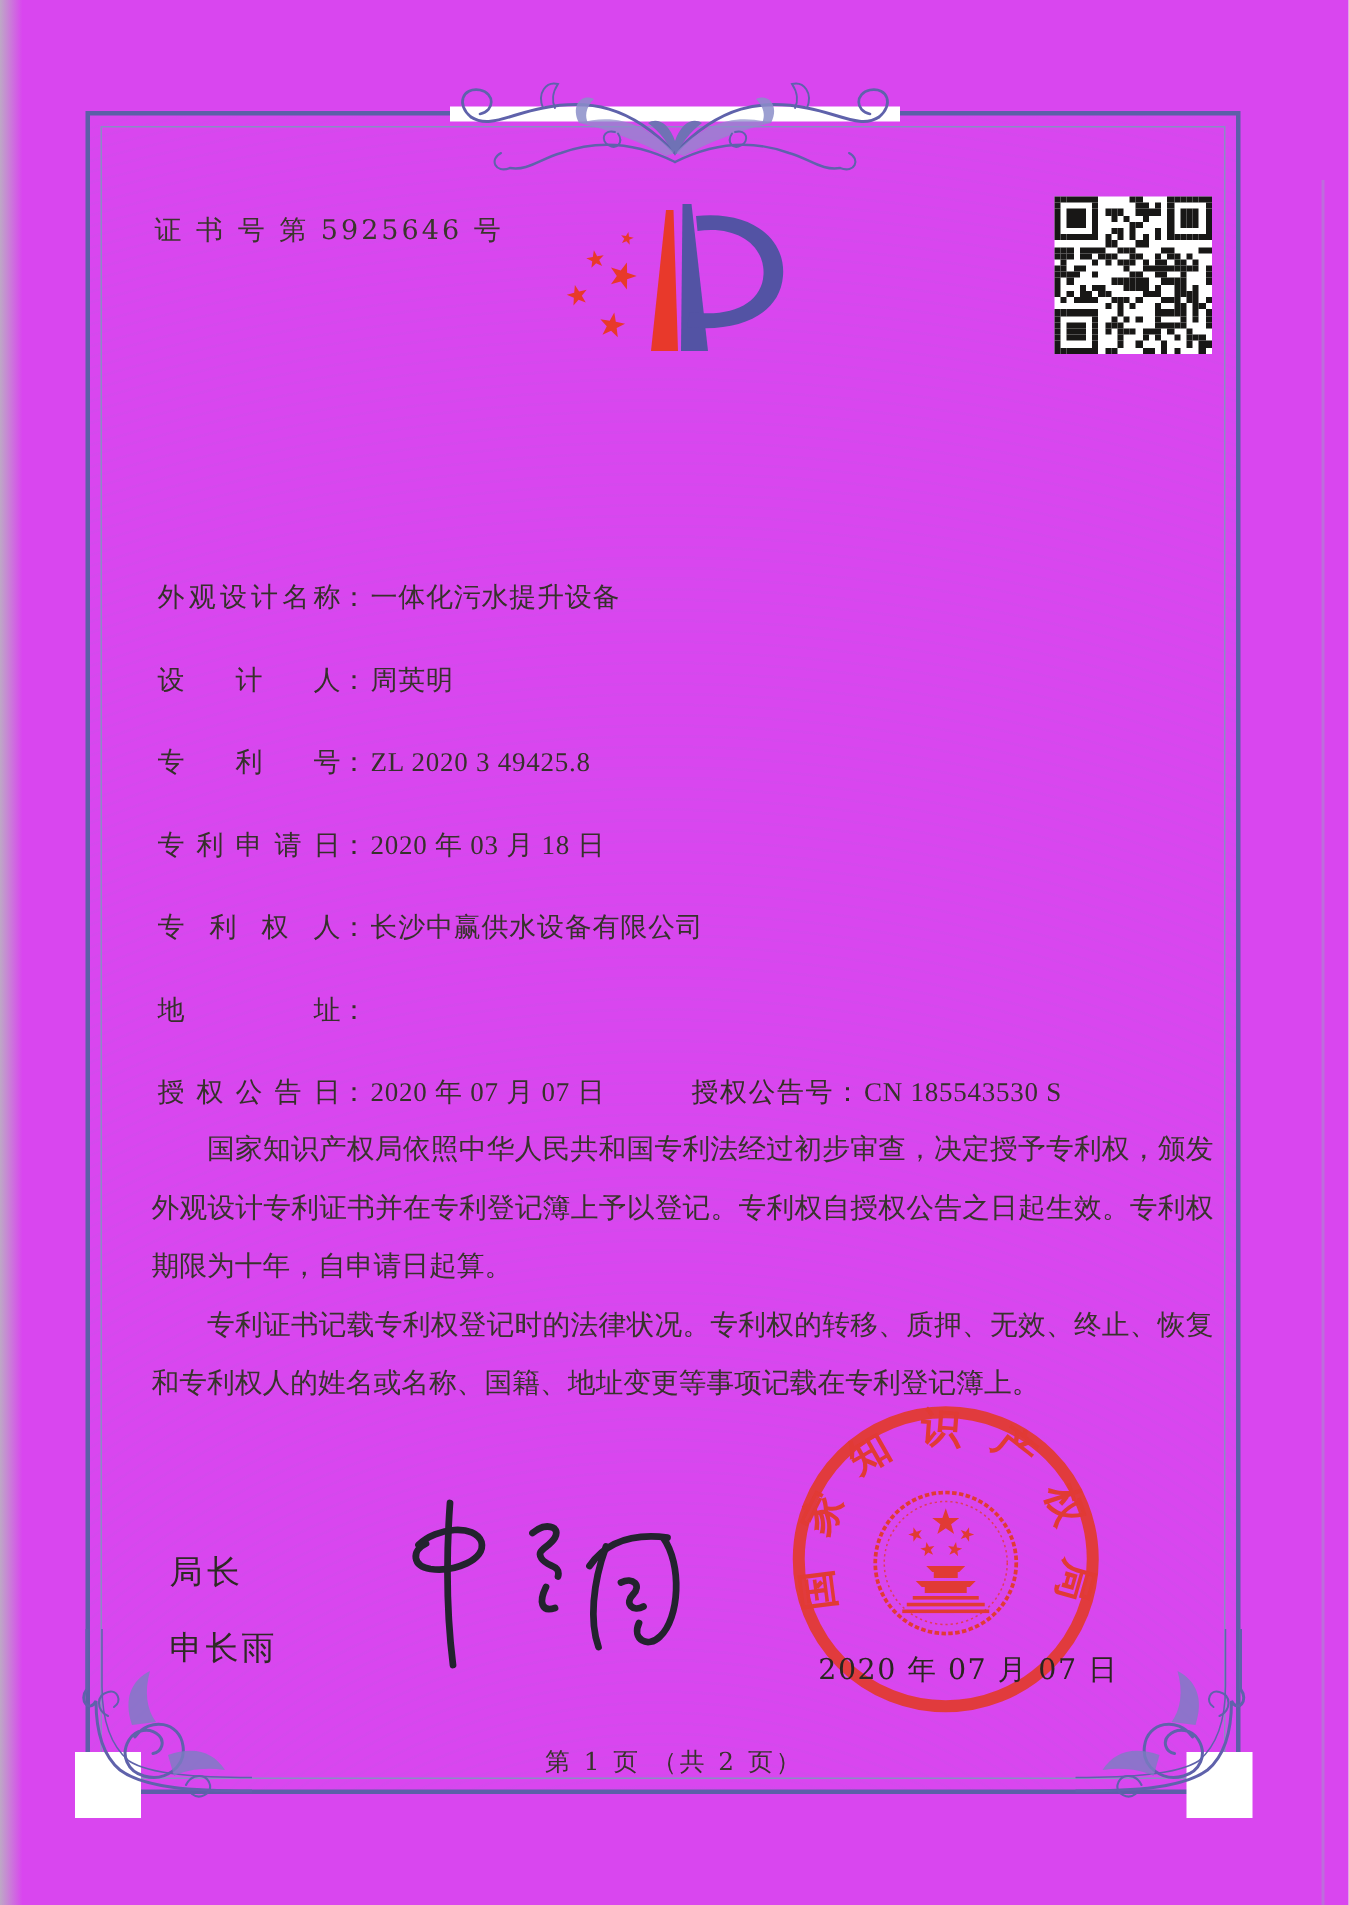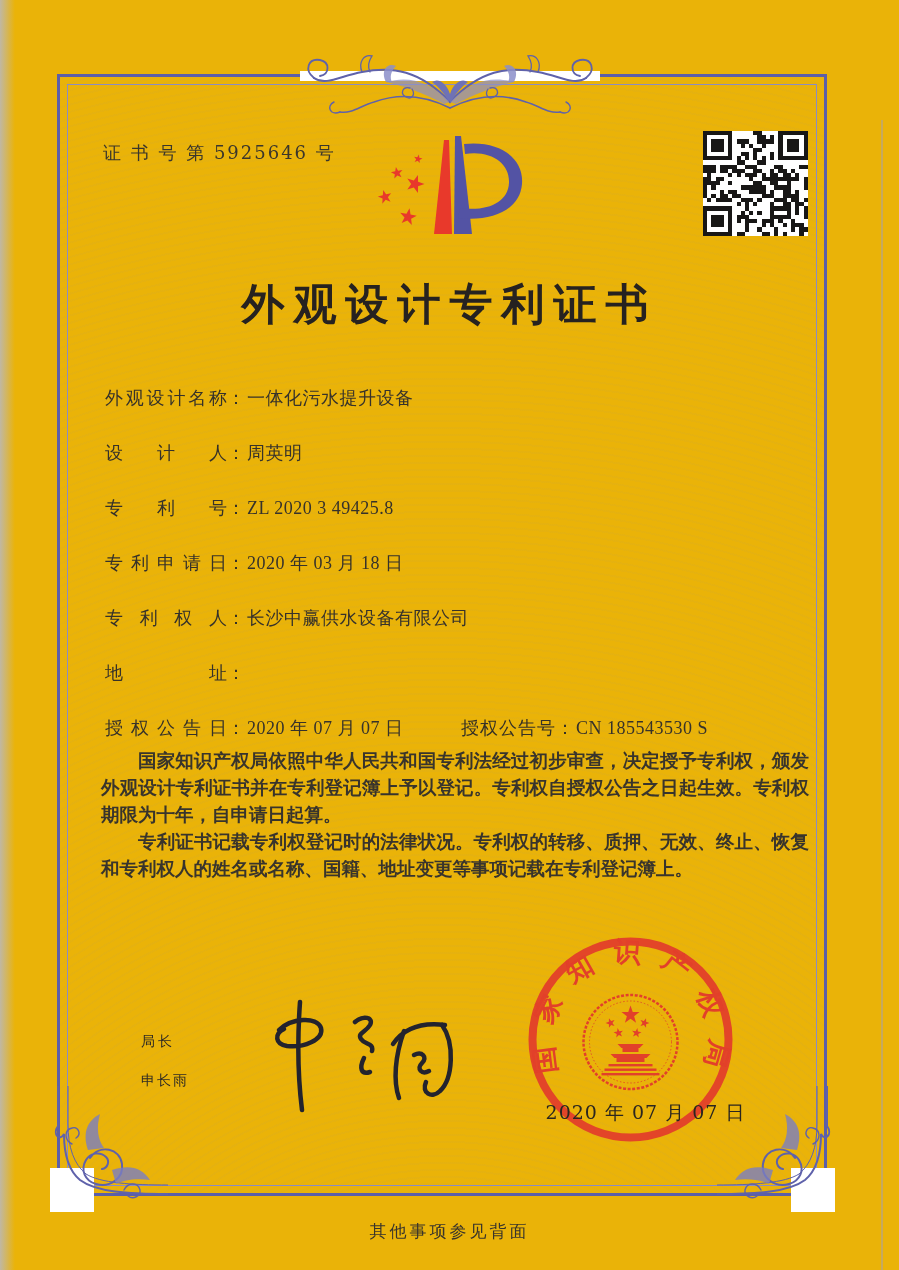--- a/index.html
+++ b/index.html
@@ -1,17 +1,17 @@
 <!DOCTYPE html>
 <html><head>
 <meta charset="utf-8">
 <style>
   html,body{margin:0;padding:0;background:#e9e9ea;}
   .page{
-    position:relative;width:899px;height:1270px;background:#eab308;
+    position:relative;width:899px;height:1270px;background:#d946ef;
     overflow:hidden;font-family:"DejaVu Serif", serif;color:#343026;
   }
   
   .scan-left{position:absolute;left:0;top:0;width:15px;height:100%;
     background:linear-gradient(90deg,#b9b9bf,rgba(255,255,255,0));opacity:.85;}
   .scan-right-line{position:absolute;right:16px;top:120px;height:1150px;width:2px;
     background:#9b9dc6;opacity:.45;}
   
   .frame-outer{position:absolute;left:57px;top:74px;width:770px;height:1122px;
     border:3px solid #5c5fa8;box-sizing:border-box;
@@ -31,24 +31,24 @@
   
   .fields{position:absolute;left:105px;top:386px;width:705px;font-size:18px;}
   .row{position:relative;display:flex;height:22px;margin-bottom:33px;align-items:baseline;font-family:Liberation Serif, serif;}
   .row .lbl{display:inline-block;width:122px;text-align:justify;text-align-last:justify;color:#35312a;}
   .row .colon{width:20px;}
   .row .val{letter-spacing:.5px;color:#36322b;}
   .pair2{position:absolute;left:356px;top:0;display:flex;align-items:baseline;}
   .pair2 .lbl2{letter-spacing:1px;}
   
   .paras{position:absolute;left:101px;top:747px;width:708px;font-size:18.5px;
-    line-height:27px;text-align:justify;color:#38342c;font-weight:bold;}
+    line-height:39px;text-align:justify;color:#38342c;}
   .paras p{margin:0;text-indent:2em;}
   
-  .director{position:absolute;left:113px;top:1033px;font-size:14px;letter-spacing:3px;color:#2e2a24;margin-left:28px;}
+  .director{position:absolute;left:113px;top:1033px;font-size:22px;letter-spacing:3px;color:#2e2a24;}
   .director .name{margin-top:21px;letter-spacing:2px;}
   .signature{position:absolute;left:243px;top:998px;width:235px;height:118px;}
   
   .seal{position:absolute;left:527px;top:936px;width:207px;height:207px;opacity:.95;}
   .seal-date{position:absolute;left:538px;top:1100px;width:215px;text-align:center;
     font-size:19px;letter-spacing:1px;color:#2a2620;z-index:3;}
   
   .page-number{position:absolute;left:0;top:1164px;width:100%;text-align:center;
     font-size:16.5px;letter-spacing:2px;color:#38342c;}
   .back-note{position:absolute;left:0;top:1220px;width:100%;text-align:center;
@@ -752,21 +752,20 @@
       <div class="on"></div>
       <div></div>
       <div class="on"></div>
       <div></div>
       <div></div>
       <div></div>
       <div class="on"></div>
       <div></div>
     </div>
 
-  <div class="title">外观设计专利证书</div>
 
   <div class="fields">
     <div class="row">
       <span class="lbl">外观设计名称</span>
       <span class="colon">：</span>
       <span class="val">一体化污水提升设备</span>
     </div>
     <div class="row">
       <span class="lbl">设计人</span>
       <span class="colon">：</span>
@@ -851,15 +850,15 @@
           <rect x="-29" y="31" width="58" height="2.4"></rect>
           <circle cx="0" cy="38.5" r="3.6" fill="none" stroke-width="2"></circle>
           <path d="M-13,36 C-8,41 8,41 13,36" fill="none" stroke-width="2"></path>
         </g>
       </g>
     </g>
   </svg>
 
   <div class="seal-date">2020 年 07 月 07 日</div>
 
-  <div class="back-note">其他事项参见背面</div>
+  <div class="page-number">第 1 页 （共 2 页）</div>
 
 </div>
 
 </body></html>

